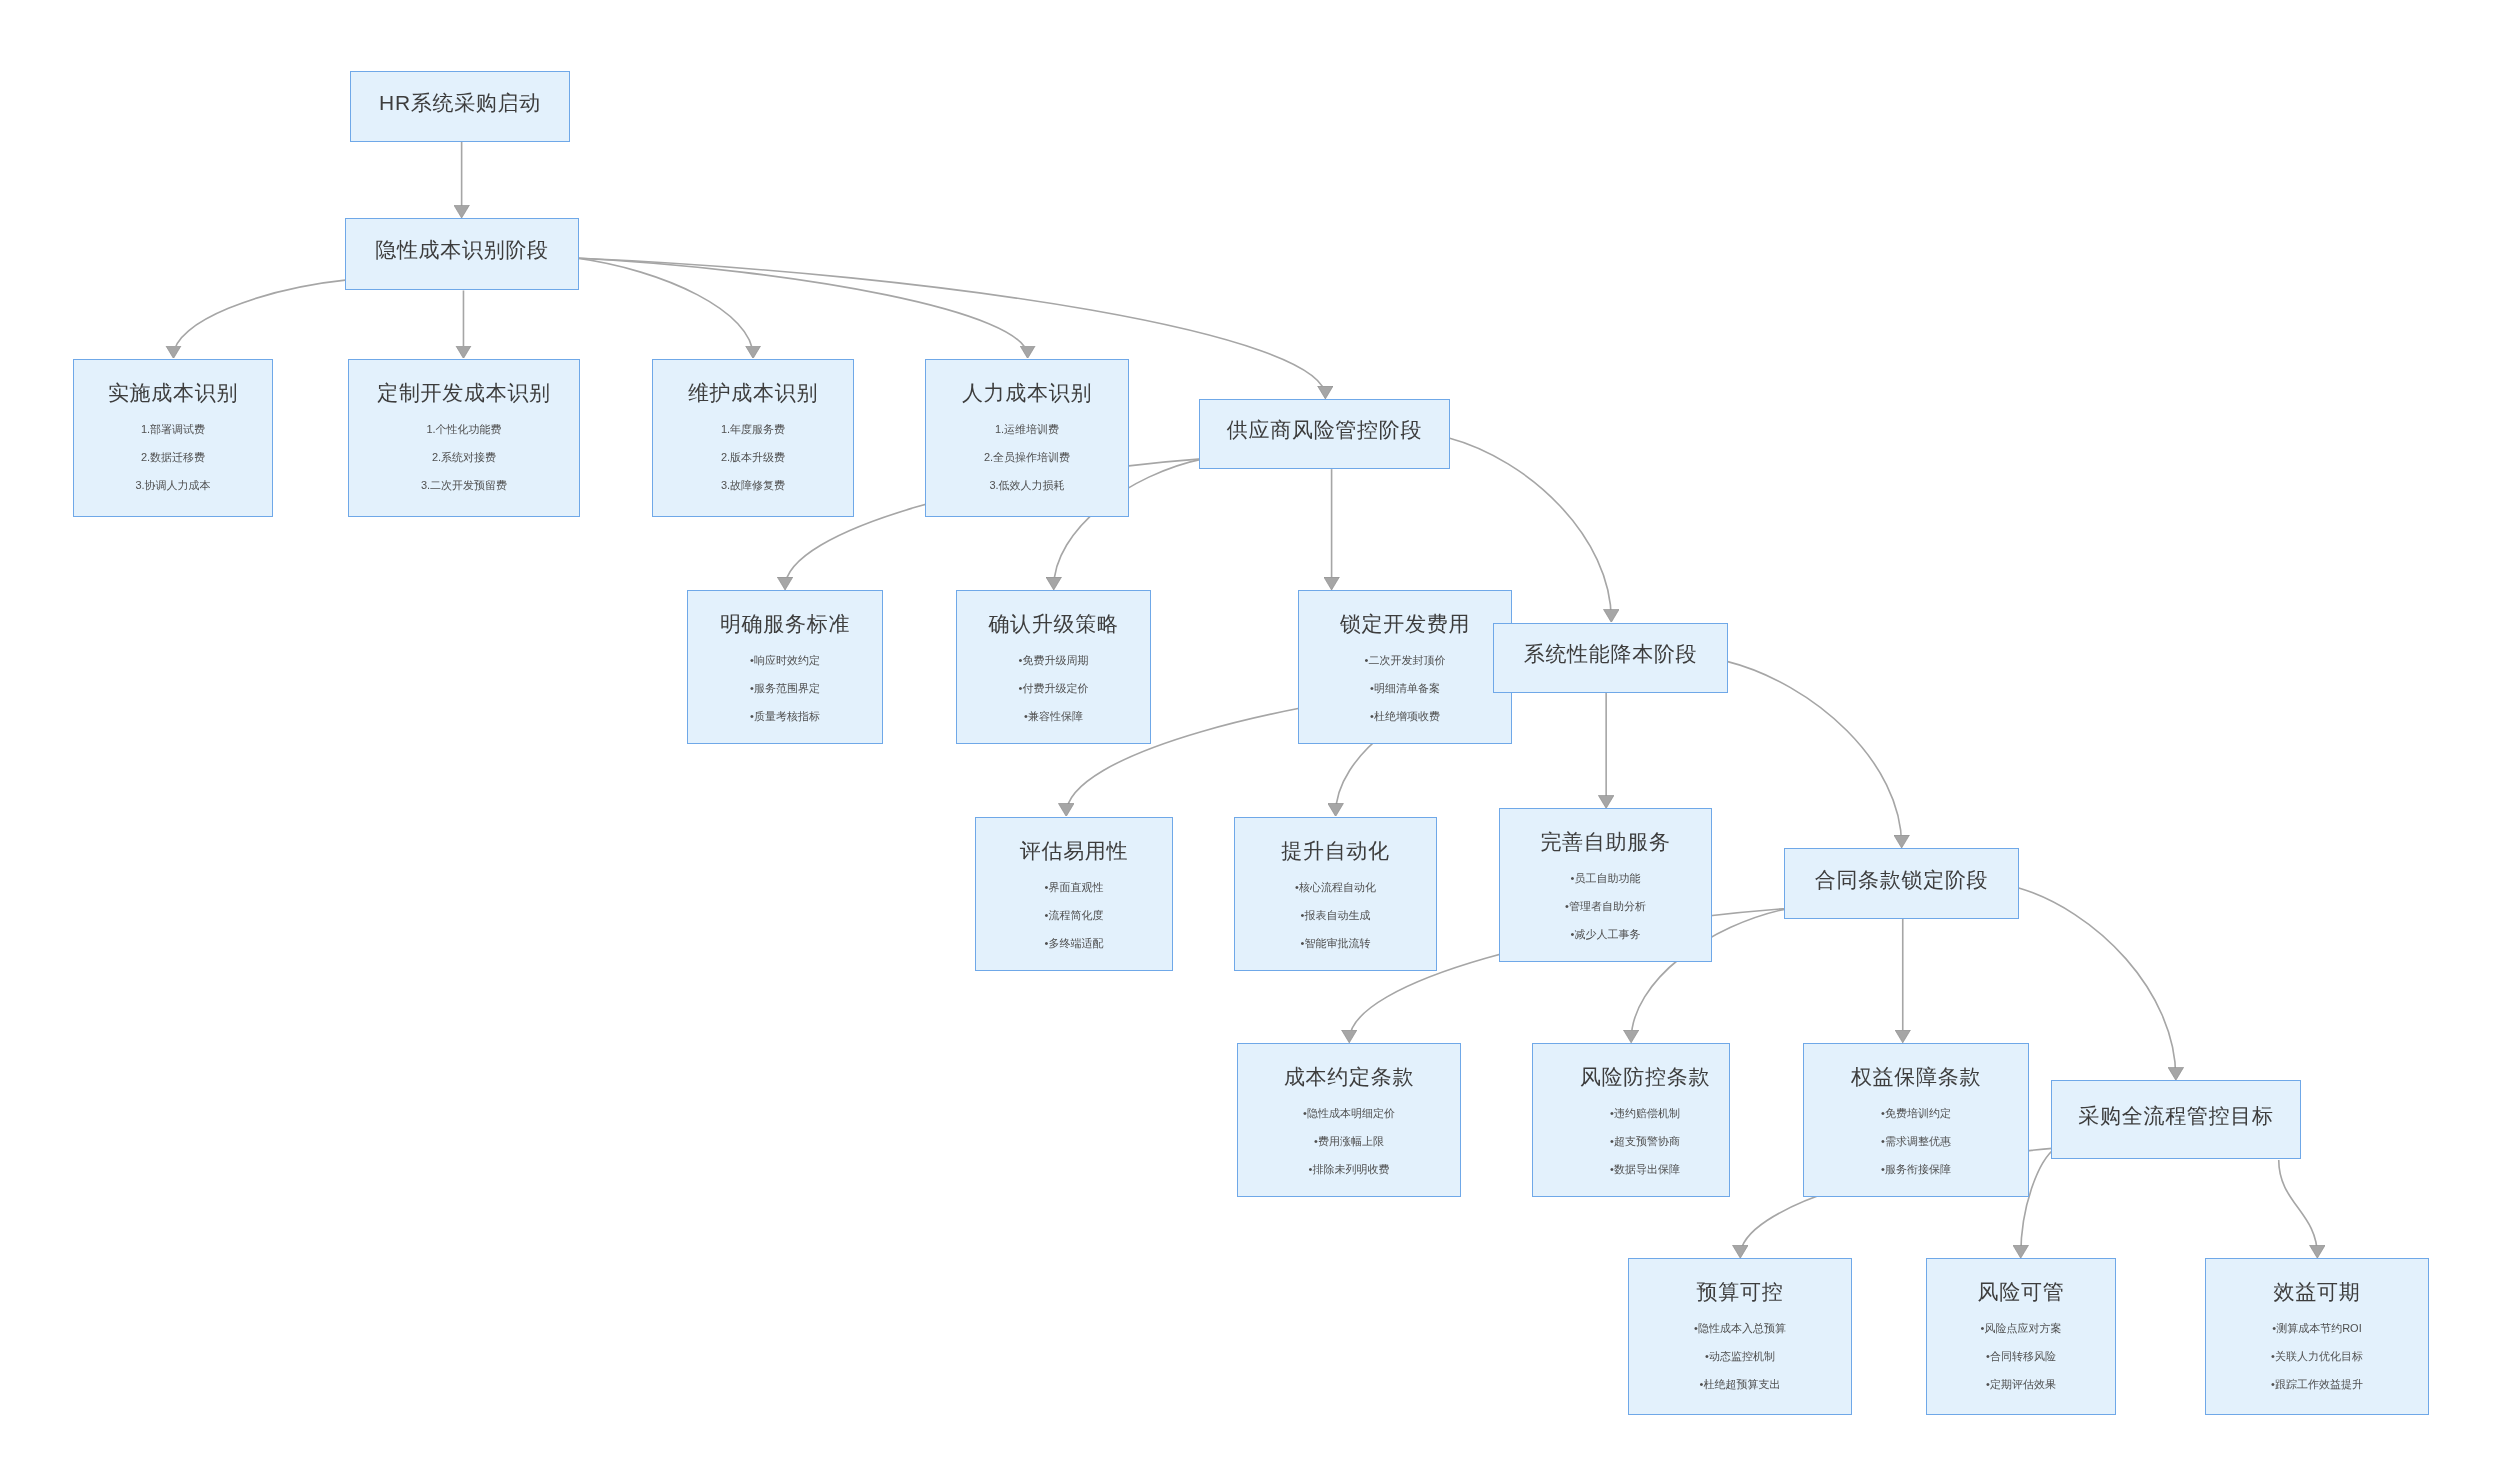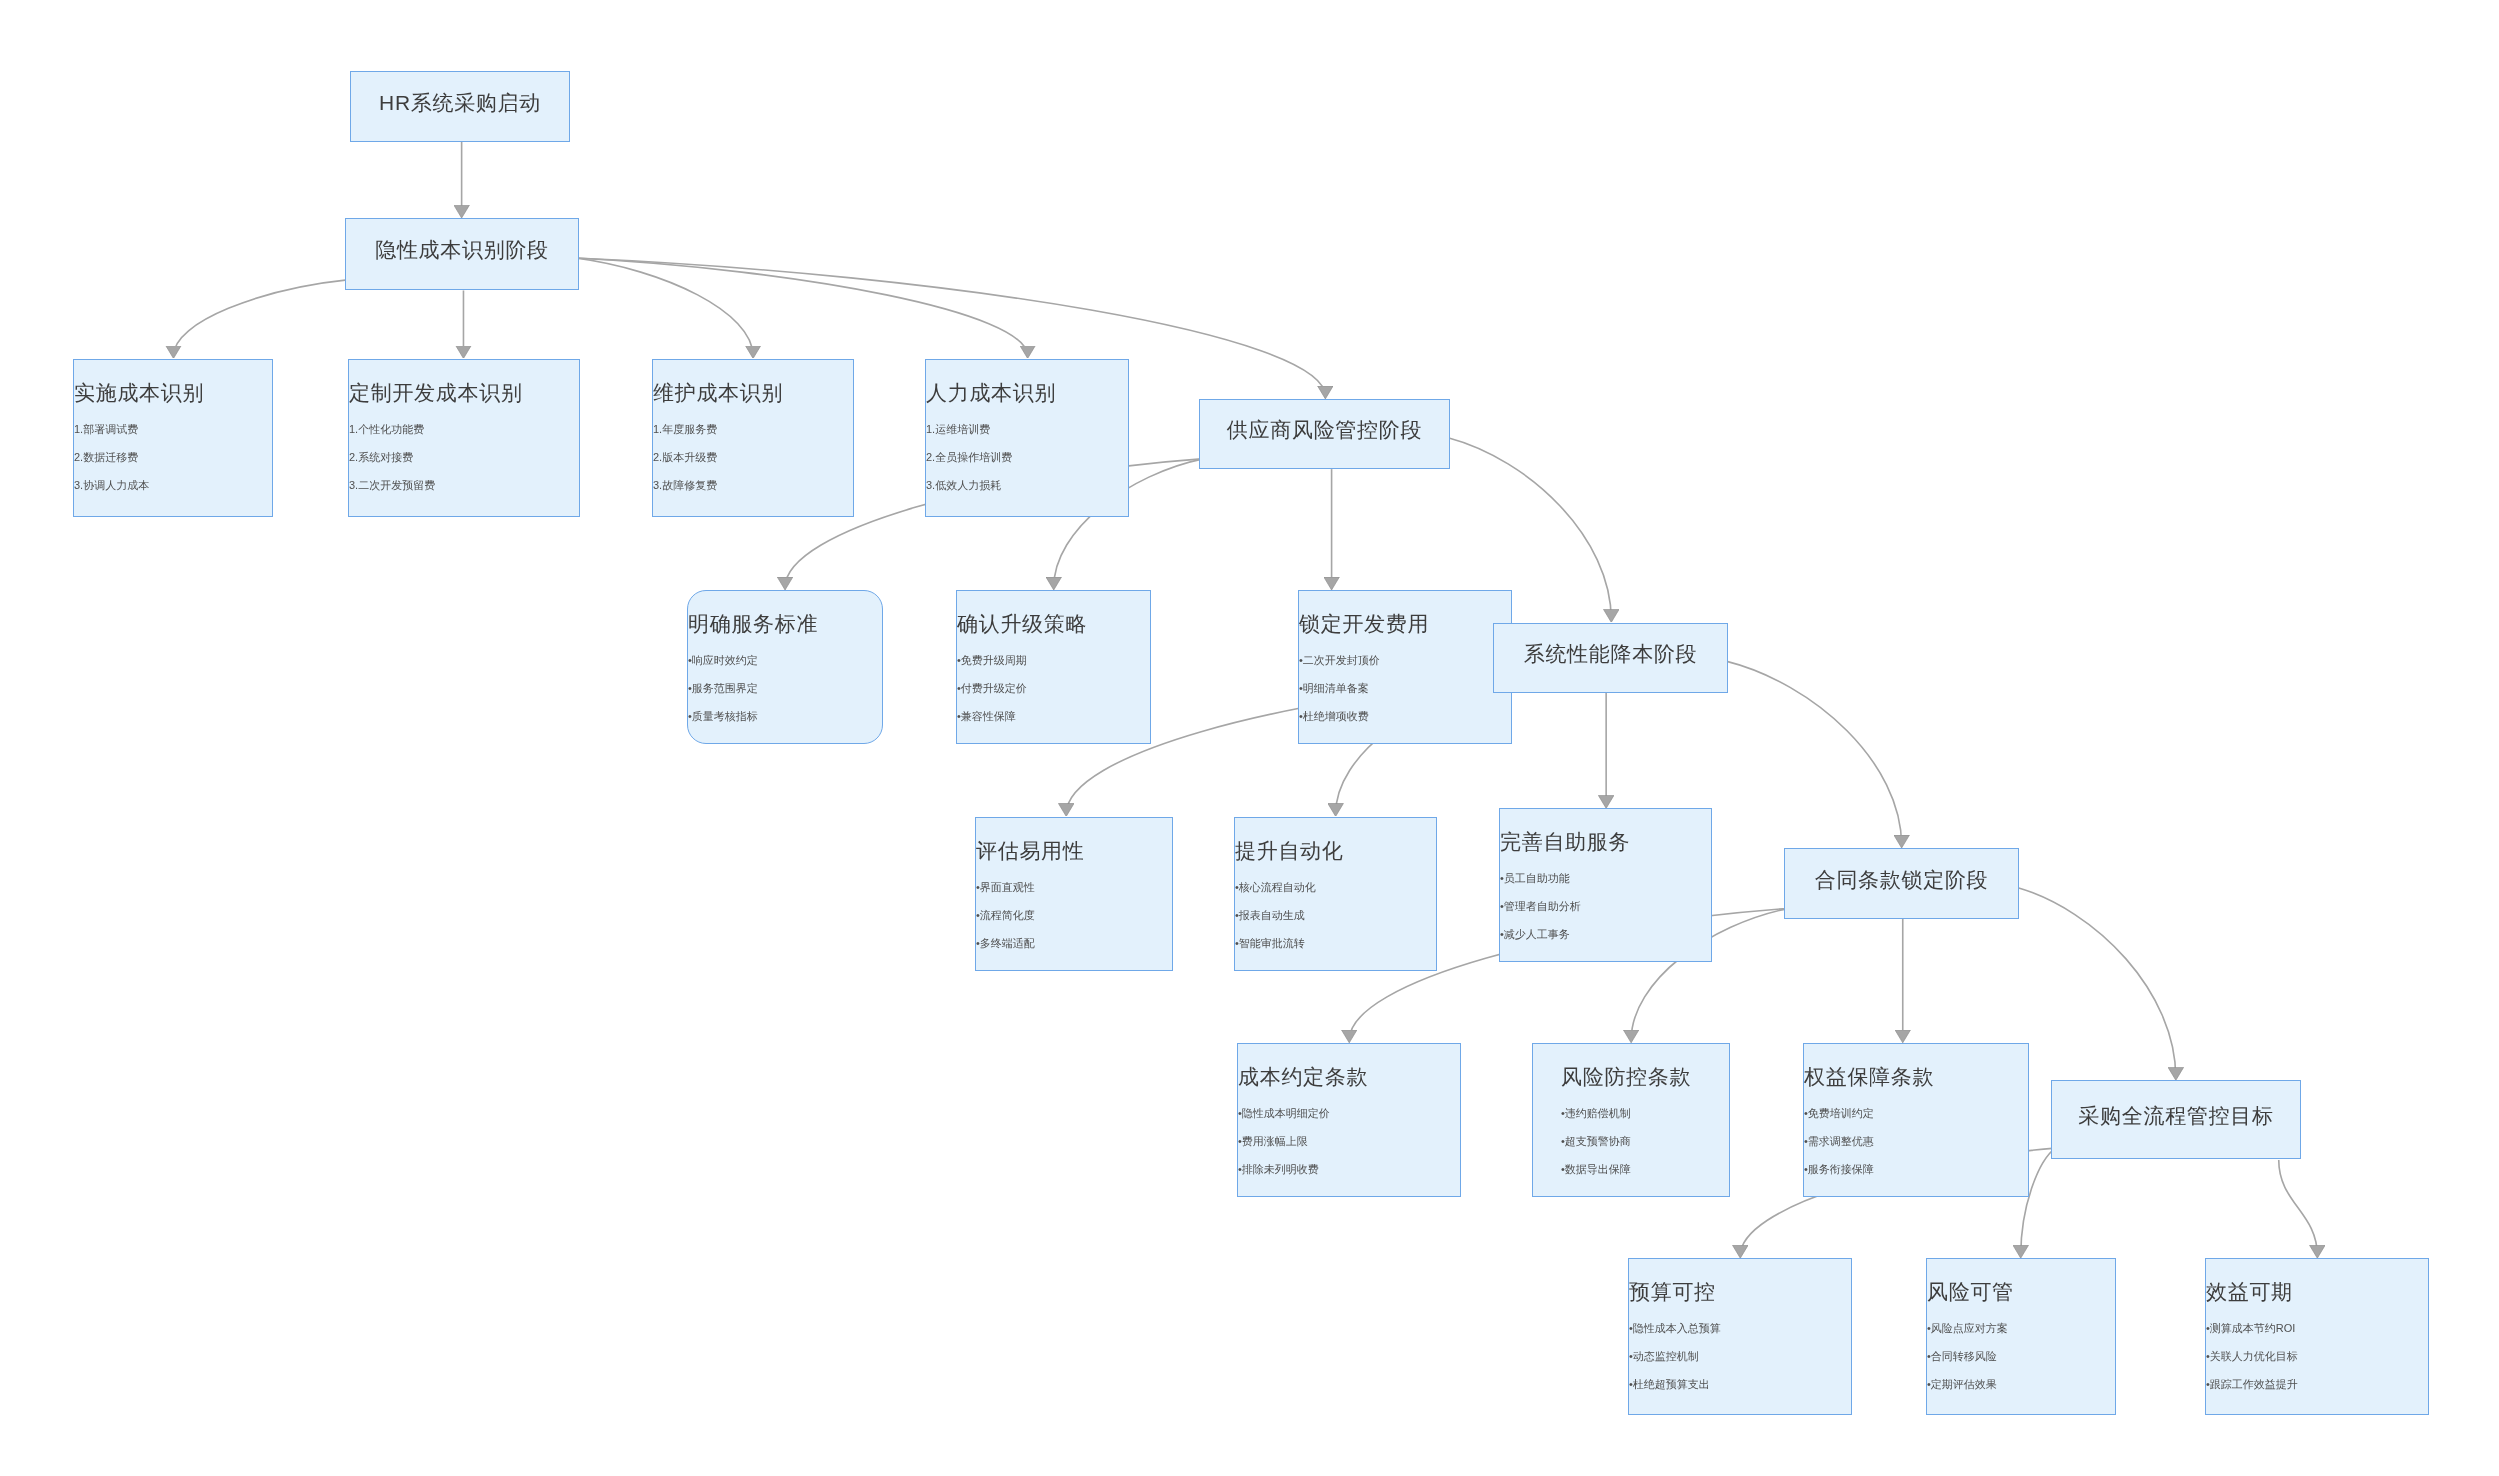--- a/index.html
+++ b/index.html
@@ -10,20 +10,21 @@
     font-family:"Liberation Sans","DejaVu Sans",sans-serif;
     overflow:hidden;
   }
   #edge-layer{position:absolute;left:0;top:0;width:100%;height:100%;}
   .node{
     position:absolute;
     box-sizing:border-box;
     background:#e3f1fc;
     border:1.5px solid #6fa8e8;
     color:#3d3d3d;
+    text-align:center;
   }
   .node.stage{
     display:flex;align-items:center;justify-content:center;
     font-size:22px;
     letter-spacing:0.7px;
   }
   .node.detail{padding-top:17.6px;}
   .node .title{
     display:block;
     font-size:21px;
@@ -97,21 +98,21 @@
     </div>
     <div class="node detail" style="left: 925px; top: 359px; width: 204px; height: 158px; background: rgb(227, 241, 252); border-color: rgb(111, 168, 232);">
       <span class="title">人力成本识别</span>
       <span class="item">1.运维培训费</span>
       <span class="item">2.全员操作培训费</span>
       <span class="item">3.低效人力损耗</span>
     </div>
     <div class="node stage" style="left: 1199px; top: 399px; width: 251px; height: 70px; background: rgb(227, 241, 252); border-color: rgb(111, 168, 232);">
       <span class="title">供应商风险管控阶段</span>
     </div>
-    <div class="node detail" style="left: 687px; top: 590px; width: 196px; height: 154px; background: rgb(227, 241, 252); border-color: rgb(111, 168, 232); border-radius: 19px;">
+    <div class="node detail" style="left: 687px; top: 590px; width: 196px; height: 154px; background: rgb(227, 241, 252); border-color: rgb(111, 168, 232);">
       <span class="title">明确服务标准</span>
       <span class="item">•响应时效约定</span>
       <span class="item">•服务范围界定</span>
       <span class="item">•质量考核指标</span>
     </div>
     <div class="node detail" style="left: 956px; top: 590px; width: 195px; height: 154px; background: rgb(227, 241, 252); border-color: rgb(111, 168, 232);">
       <span class="title">确认升级策略</span>
       <span class="item">•免费升级周期</span>
       <span class="item">•付费升级定价</span>
       <span class="item">•兼容性保障</span>

